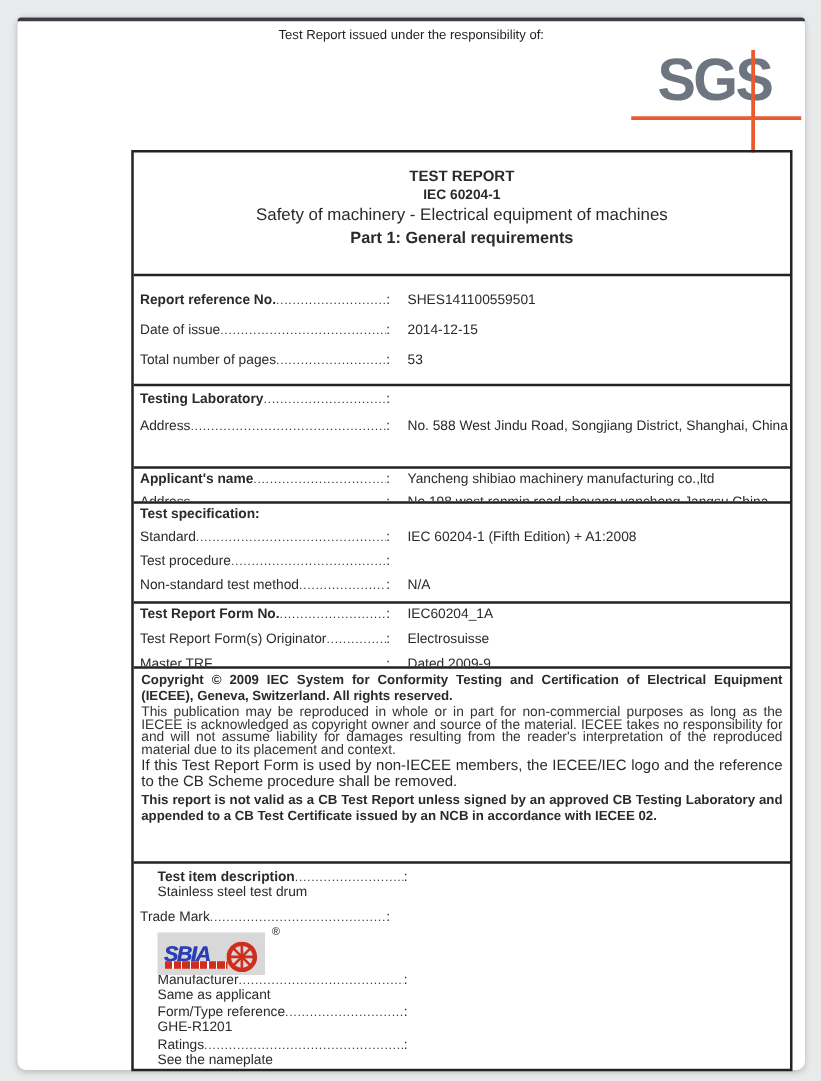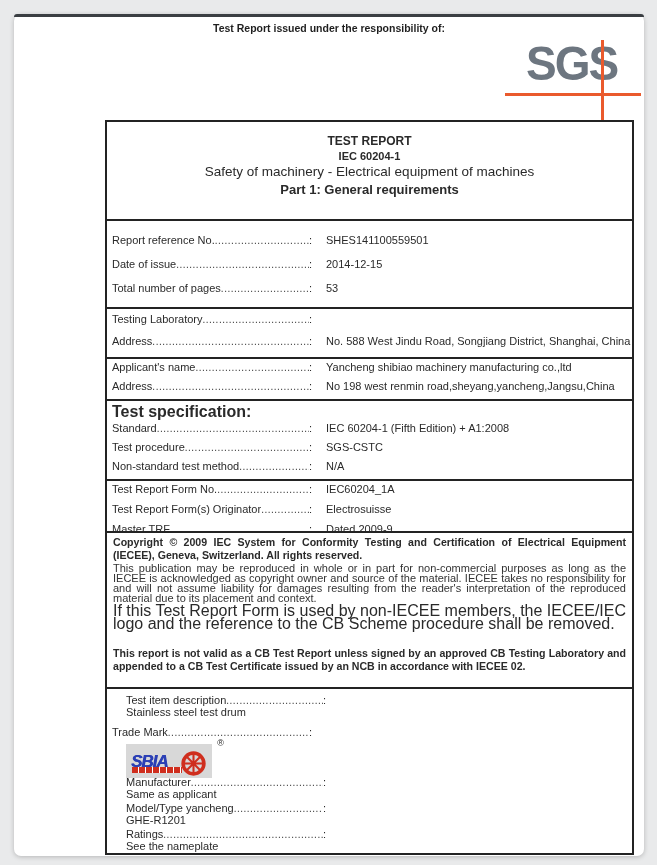--- a/index.html
+++ b/index.html
@@ -15,21 +15,21 @@
     position:absolute; left:14px; top:14px; width:630px; height:842px;
     background:#ffffff; border-radius:7px;
     box-shadow:0 1px 5px rgba(0,0,0,.22);
   }
   .page-topline {
     position:absolute; top:0; left:0; right:0; height:3px;
     background:#3a3e42; border-radius:7px 7px 0 0;
   }
   .issued-note {
     position:absolute; top:8px; left:0; right:0;
-    text-align:center; font-size:10.5px; font-weight:bold; color:#1f1f1f;
+    text-align:center; font-size:10.5px; font-weight:normal; color:#1f1f1f;
     letter-spacing:0;
   }
   
   .sgs-logo { position:absolute; top:20px; left:500px; width:130px; height:92px; }
   .sgs-text {
     position:absolute; left:12px; top:2px;
     font-size:46px; font-weight:800; letter-spacing:-2px;
     color:var(--sgs-gray,#6d7680);
     transform:scaleY(1.04);
   }
@@ -45,50 +45,50 @@
   .tgroup:first-child { border-top:none; }
 
   .title-block { height:97px; text-align:center; padding-top:12px; }
   .title-l1 { font-size:12px; font-weight:bold; line-height:15px; }
   .title-l2 { font-size:11px; font-weight:bold; line-height:14px; }
   .title-l3 { font-size:13.5px; font-weight:normal; line-height:18px; }
   .title-l4 { font-size:13px; font-weight:bold; line-height:17px; }
 
   .g-refs  { height:88px; padding-top:13px; }
   .g-lab   { height:50px; padding-top:4px;text-align:center; }
-  .g-app   { height:42px; padding-top:2px; }
+  .g-app   { height:28px; padding-top:2px;margin-top:16px; }
   .g-spec  { height:80px; padding-top:2px; }
   .g-trf   { height:52px; padding-top:2px; }
   .g-copy  { height:156px; padding:3px 6px 0 6px; }
   .g-items { height:166px; padding-top:5px; }
 
   .row { display:flex; align-items:baseline; padding:0 6px 0 5px; font-size:11px; }
   .g-refs .row  { height:24px; }
   .g-lab .row   { height:22px; }
   .g-app .row   { height:19px; }
   .g-spec .row  { height:19px; }
   .g-trf .row   { height:20px; }
   .g-items .row { height:26px;flex-direction:column; }
   .g-items .row.r-desc { height:24px; }
   .g-items .row.r-tm   { height:58px; align-items:flex-start; padding-top:8px;justify-content:space-between; }
 
   .label-cell { display:flex; align-items:baseline; width:200px; flex:none; }
   .lbl { white-space:nowrap; }
-  .lbl.bold { font-weight:normal; }
+  .lbl.bold { font-weight:bold; }
   .leader { flex:1; overflow:hidden; white-space:nowrap; color:#3a3a3a; }
   .leader::after { content:"....................................................................."; letter-spacing:.5px; font-size:10px; }
   .colon { flex:none; }
   .value-cell { flex:1; margin-left:14px; white-space:nowrap; }
-  .sect-hdr { font-weight:bold; font-size:16px; }
+  .sect-hdr { font-weight:bold; font-size:11px; }
 
   
   .copy-bold  { font-size:10.6px; font-weight:bold; line-height:13px; text-align:justify; }
   .copy-small { font-size:11px; line-height:10px; text-align:justify; margin-top:1px; color:#333; }
-  .copy-norm  { font-size:16px; line-height:13px; text-align:justify; margin-top:1px; }
-  .copy-bold2 { font-size:10.6px; font-weight:bold; line-height:13px; text-align:justify; margin-top:17px; }
+  .copy-norm  { font-size:12px; line-height:13px; text-align:justify; margin-top:1px; }
+  .copy-bold2 { font-size:10.6px; font-weight:bold; line-height:13px; text-align:justify; margin-top:2px; }
 
   
   .tm-wrap { position:relative; margin-top:2px; width:92px; height:38px; }
   .tm-logo {
     position:absolute; left:0; top:4px; width:86px; height:34px;
     background:#d8d8d8; display:flex; align-items:center; padding-left:5px;
   }
   .tm-text {
     font-size:17px; font-weight:800; font-style:italic;
     color:var(--tm-blue,#2b3fb5); letter-spacing:-1px; line-height:1;
@@ -199,21 +199,20 @@
             <span class="colon">:</span>
           </div>
         <div class="value-cell">IEC 60204-1 (Fifth Edition) + A1:2008</div>
       </div>
       <div class="row">
         <div class="label-cell">
             <span class="lbl">Test procedure</span>
             <span class="leader"></span>
             <span class="colon">:</span>
           </div>
-        <div class="value-cell">SGS-CSTC</div>
       </div>
       <div class="row">
         <div class="label-cell">
             <span class="lbl">Non-standard test method</span>
             <span class="leader"></span>
             <span class="colon">:</span>
           </div>
         <div class="value-cell">N/A</div>
       </div>
     </div>
@@ -290,21 +289,21 @@
       <div class="row">
         <div class="label-cell">
             <span class="lbl">Manufacturer</span>
             <span class="leader"></span>
             <span class="colon">:</span>
           </div>
         <div class="value-cell">Same as applicant</div>
       </div>
       <div class="row">
         <div class="label-cell">
-            <span class="lbl">Model/Type yancheng</span>
+            <span class="lbl">Form/Type reference</span>
             <span class="leader"></span>
             <span class="colon">:</span>
           </div>
         <div class="value-cell">GHE-R1201</div>
       </div>
       <div class="row">
         <div class="label-cell">
             <span class="lbl">Ratings</span>
             <span class="leader"></span>
             <span class="colon">:</span>

